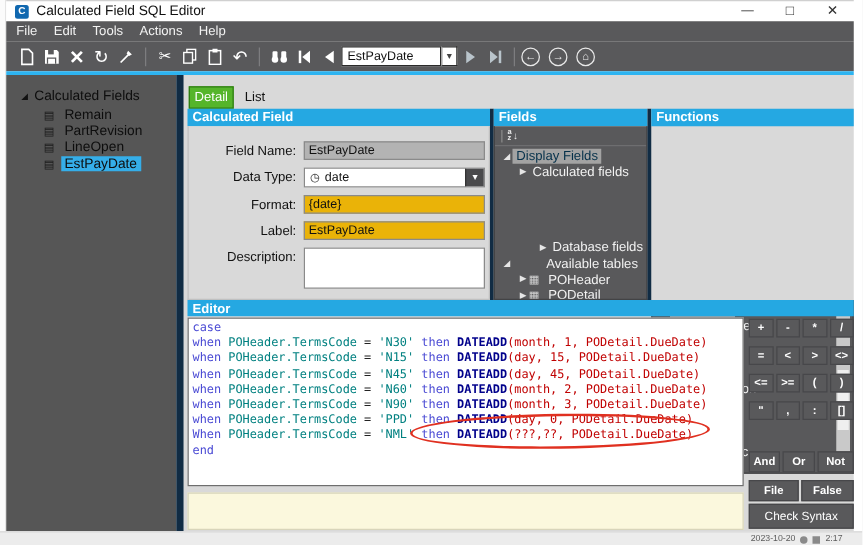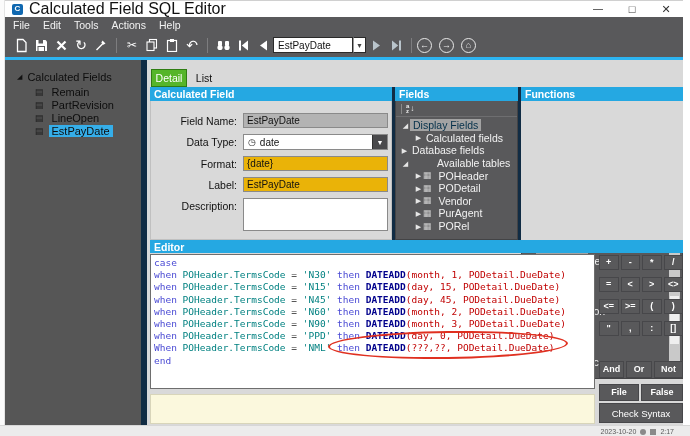--- a/index.html
+++ b/index.html
@@ -10,21 +10,21 @@
 
   
   .strip-left{left:0;top:0;width:5px;height:436px;background:#fbfbfb;border-right:1px solid #e4e4e4;}
   .strip-right{left:683px;top:0;width:7px;height:436px;background:#ffffff;}
 
   
   .titlebar{left:5px;top:0;width:678px;height:17px;background:#ffffff;display:flex;align-items:center;
             border-top:1px solid #d0d0d0;}
   .app-icon{width:11px;height:11px;margin-left:7px;background:#1068b0;border-radius:2px;color:#fff;
             font-size:8px;font-weight:bold;display:flex;align-items:center;justify-content:center;line-height:1;}
-  .title-text{font-size:16px;color:#111;margin-left:6px;}
+  .title-text{font-size:11px;color:#111;margin-left:6px;}
   .win-btns{margin-left:auto;display:flex;align-items:center;height:100%;}
   .win-btn{width:34px;height:100%;display:flex;align-items:center;justify-content:center;
            color:#333;font-size:10px;line-height:1;cursor:default;}
 
   
   .menubar{left:5px;top:17px;width:678px;height:16px;background:#59595b;display:flex;align-items:center;padding-left:8px;}
   .menu-item{color:#f2f2f2;font-size:10.5px;margin-right:13px;}
 
   
   .toolbar{left:5px;top:33px;width:678px;height:24px;background:#59595b;display:flex;align-items:center;padding-left:6px;}
@@ -315,21 +315,21 @@
     </div>
     <div id="fields-tree">
         <div class="tree-row" style="padding-left: 5px;">
           <span class="tw open">◢</span>
           <span class="tree-label sel">Display Fields</span>
         </div>
         <div class="tree-row" style="padding-left: 18px;">
           <span class="tw closed">▶</span>
           <span class="tree-label">Calculated fields</span>
         </div>
-        <div class="tree-row" style="padding-left: 4px;">
+        <div class="tree-row" style="padding-left: 34px; margin-top: 48px;">
           <span class="tw closed">▶</span>
           <span class="tree-label">Database fields</span>
         </div>
         <div class="tree-row" style="padding-left: 5px; gap: 24px;">
           <span class="tw open">◢</span>
           <span class="tree-label">Available tables</span>
         </div>
         <div class="tree-row" style="padding-left: 18px;">
           <span class="tw closed">▶</span>
           <span class="tbl-icon">▦</span>

